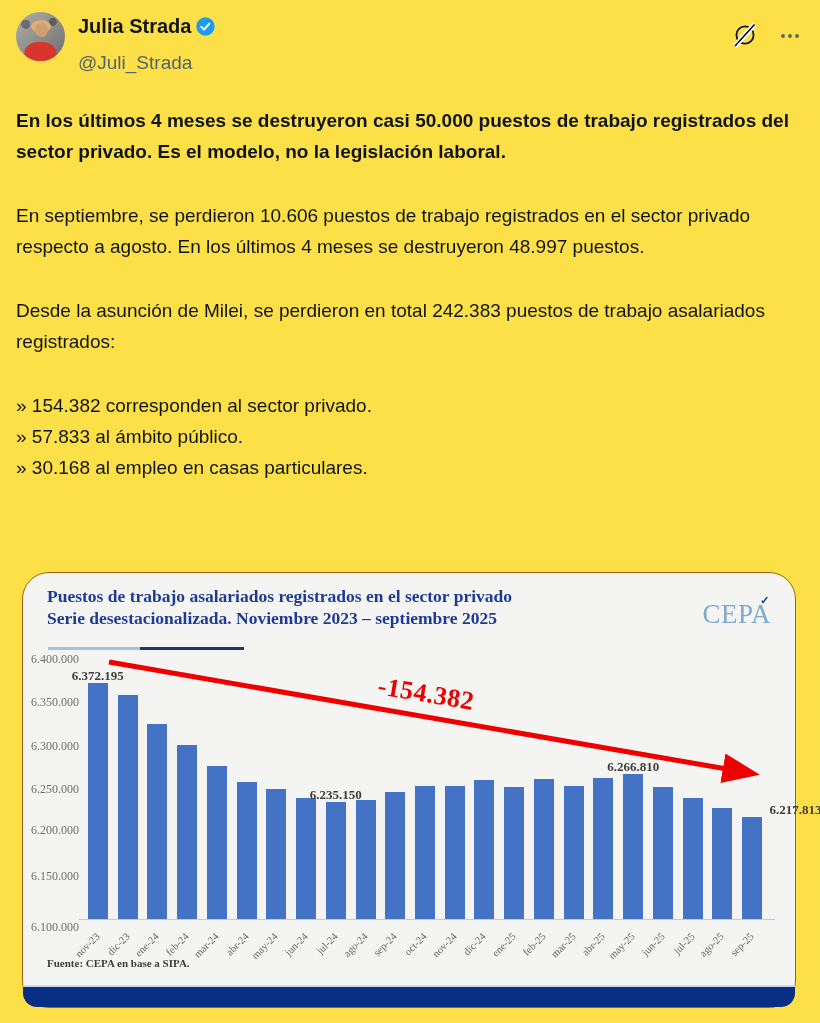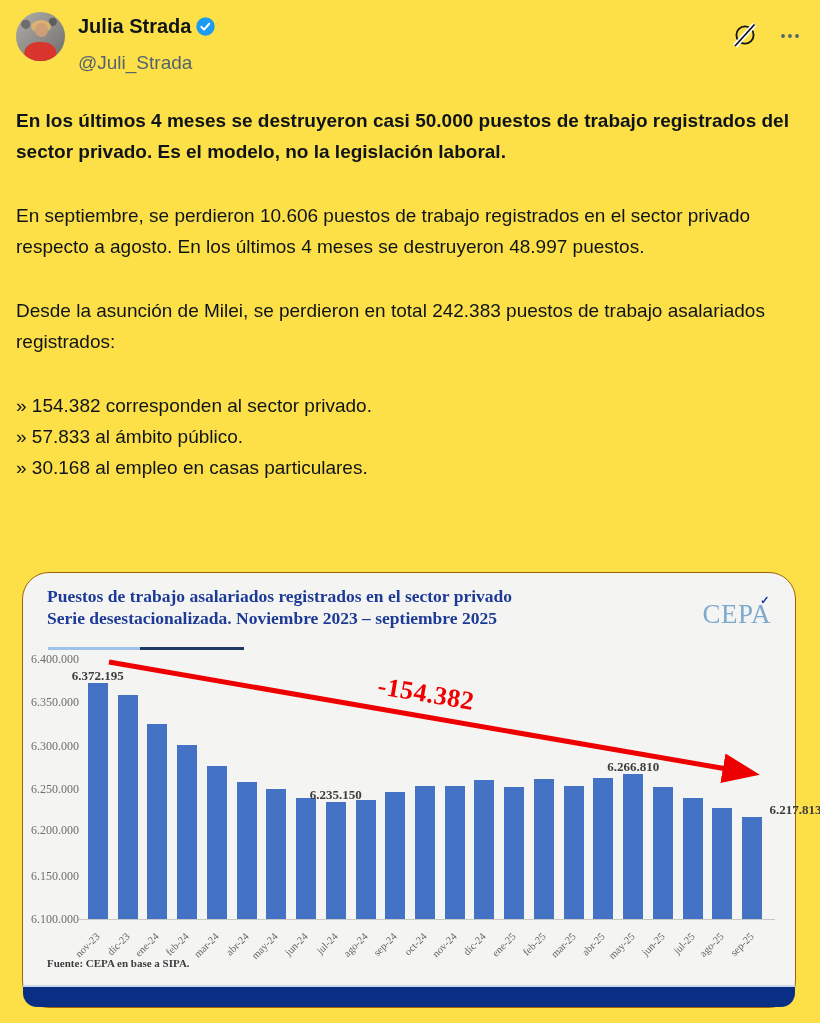--- a/index.html
+++ b/index.html
@@ -123,21 +123,21 @@
     </div>
     <div class="title-underline"></div>
 
     <div id="chart-layers">
         <div class="ytick" style="top: 79px;">6.400.000</div>
         <div class="ytick" style="top: 122.333px;">6.350.000</div>
         <div class="ytick" style="top: 165.667px;">6.300.000</div>
         <div class="ytick" style="top: 209px;">6.250.000</div>
         <div class="ytick" style="top: 237px; margin-top: 13px;">6.200.000</div>
         <div class="ytick" style="top: 295.667px;">6.150.000</div>
-        <div class="ytick" style="top: 339px;">6.100.000</div>
+        <div class="ytick" style="top: 347px;">6.100.000</div>
         <div class="bar" style="left: 64.8696px; top: 110.098px; height: 235.902px; background: rgb(68, 114, 196);"></div>
         <div class="xtick" style="left: 14.8696px; top: 356px;">nov-23</div>
         <div class="ptlabel" style="left: 74.8696px; top: 95.0977px;">6.372.195</div>
         <div class="bar" style="left: 94.6087px; top: 121.533px; height: 224.467px; background: rgb(68, 114, 196);"></div>
         <div class="xtick" style="left: 44.6087px; top: 356px;">dic-23</div>
         <div class="bar" style="left: 124.348px; top: 151px; height: 195px; background: rgb(68, 114, 196);"></div>
         <div class="xtick" style="left: 74.3478px; top: 356px;">ene-24</div>
         <div class="bar" style="left: 154.087px; top: 171.8px; height: 174.2px; background: rgb(68, 114, 196);"></div>
         <div class="xtick" style="left: 104.087px; top: 356px;">feb-24</div>
         <div class="bar" style="left: 183.826px; top: 192.6px; height: 153.4px; background: rgb(68, 114, 196);"></div>

